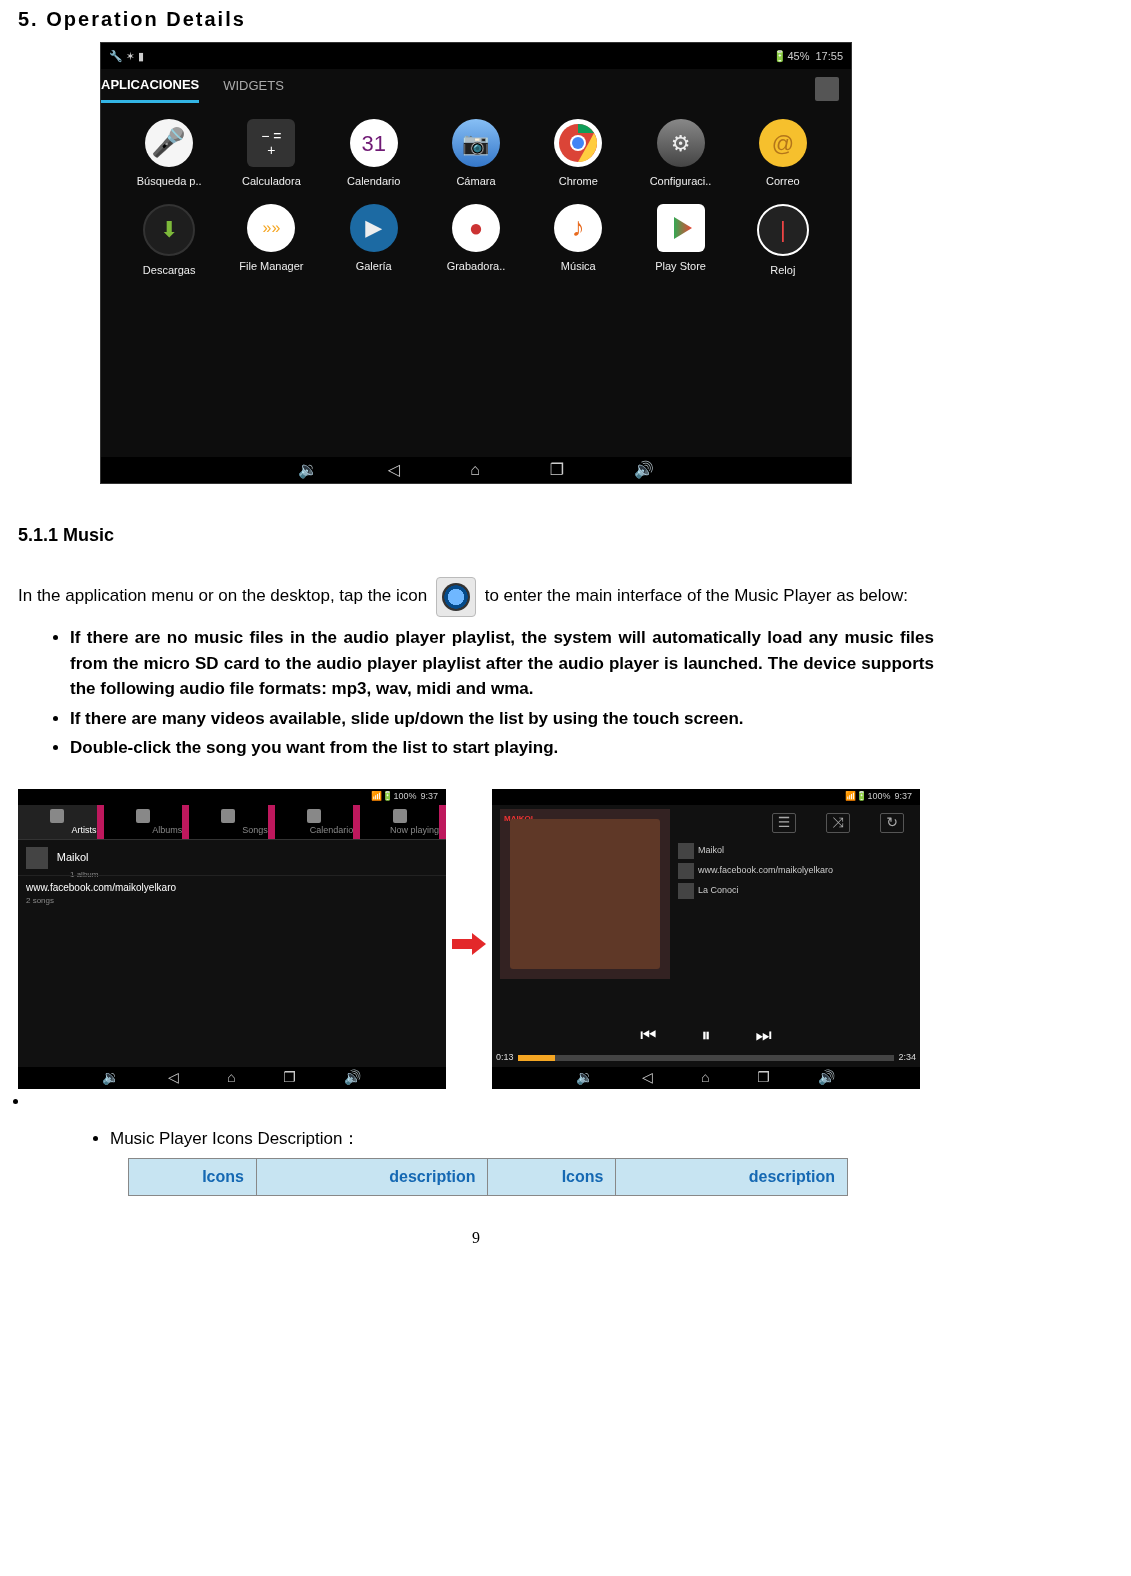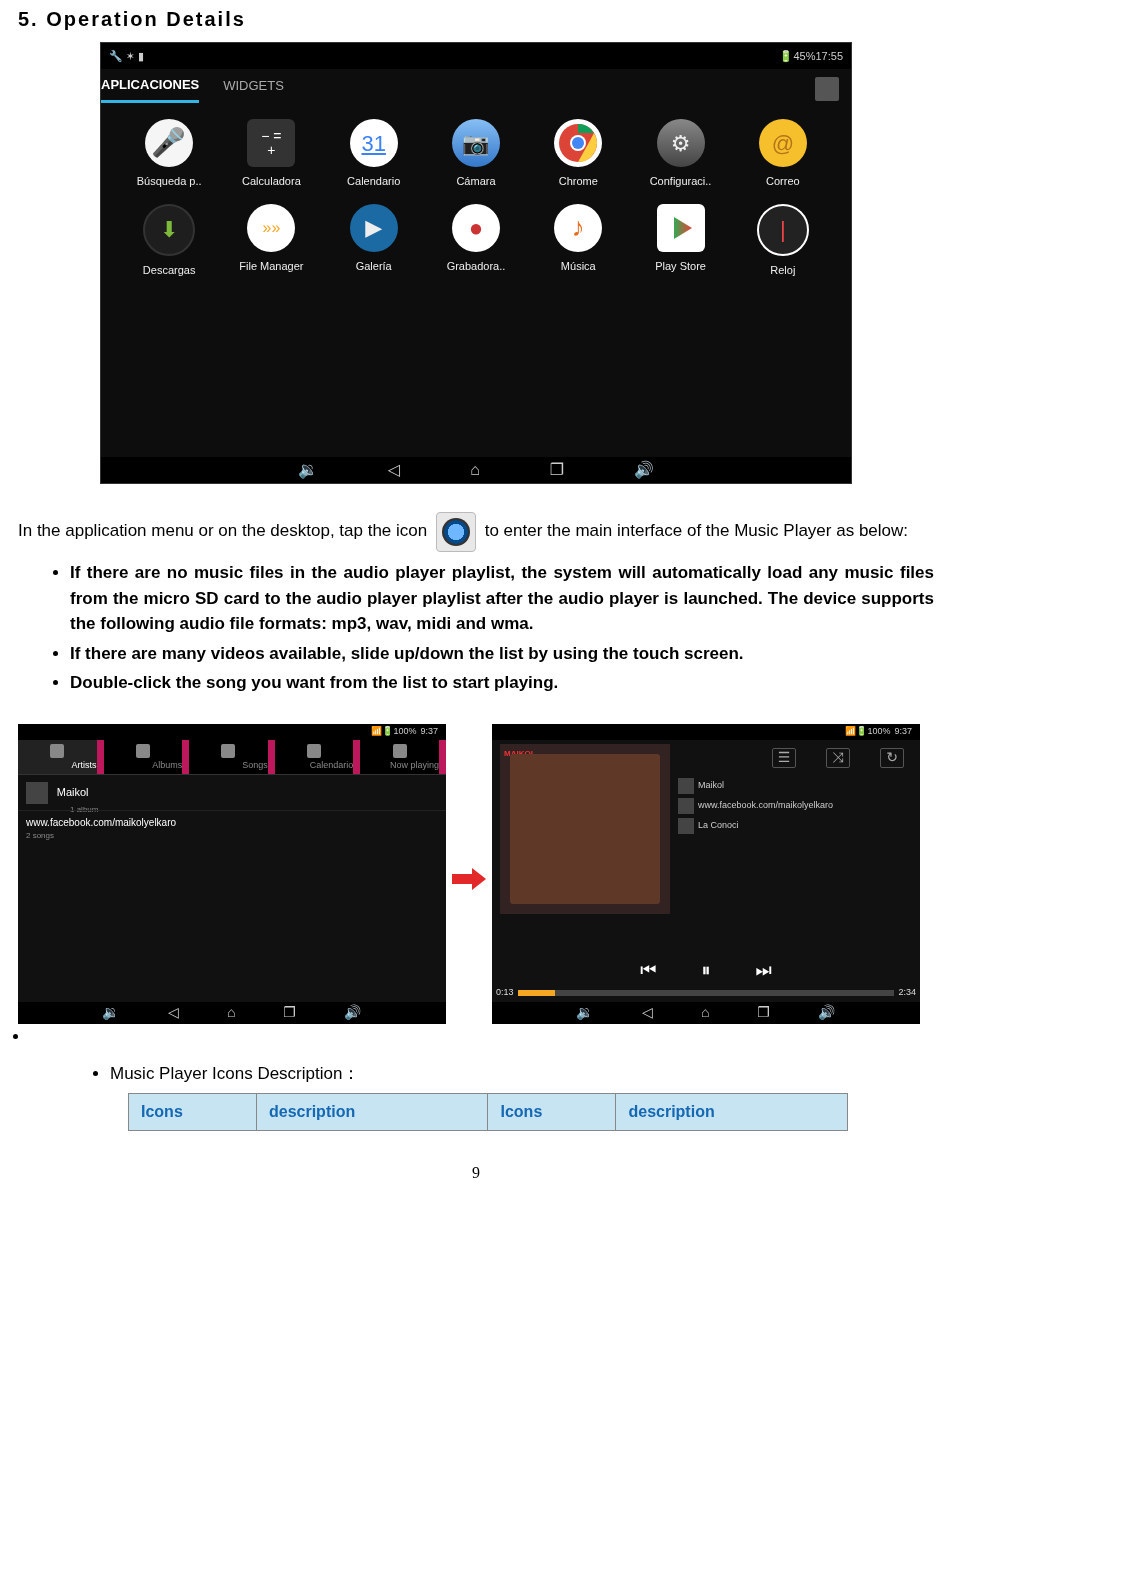--- a/index.html
+++ b/index.html
@@ -97,21 +97,21 @@
   }
   .bottom-nav {
     bottom: 0;
     justify-content: center;
     gap: 70px;
     font-size: 16px;
   }
   
   .ic-search { background: #f5f5f5; }
   .ic-calc { background: #333; font-size: 16px; }
-  .ic-cal { background: #fff; color: #3b82f6; font-size: 18px; border-radius: 6px; text-decoration: underline; }
+  .ic-cal { background: #fff; color: #701a75; font-size: 18px; border-radius: 6px; }
   .ic-cam { background: linear-gradient(#87bff5, #3477c9); }
   .ic-chrome { background: #fff; }
   .ic-settings { background: linear-gradient(#888,#444); }
   .ic-mail { background: #f6c02d; }
   .ic-download { background: #1e1e1e; }
   .ic-file { background: #fff; border-radius: 6px; }
   .ic-gallery { background: #1c6aa3; }
   .ic-record { background: #fff; }
   .ic-music { background: #fff; }
   .ic-play { background: #fff; }
@@ -307,21 +307,21 @@
   
   .icons-table{
     margin:4px 0 0 110px;
     border-collapse:collapse;
     width:720px;
   }
   .icons-table th{
     background:#c7e4f2;
     color:#1568b3;
     font-weight:bold;
-    text-align:left;
+    text-align:right;
     padding:6px 12px;
     border:1px solid #888;
     font-size:16px;
   }
   .page-number{
     text-align:center;
     margin-top:30px;
     font-family: "Times New Roman", serif;
     font-size:16px;
   }
@@ -332,21 +332,21 @@
 <div class="page">
 
   <h2 class="section-title">5. Operation Details</h2>
 
   <div class="tablet1">
     <div class="topbar">
       <span>🔧 ✶ ▮</span>
       <span class="spacer"></span>
       <span>🔋</span>
       <span>45%</span>
-      <span style="margin-left:0;">17:55</span>
+      <span style="margin-left:6px;">17:55</span>
     </div>
     <div class="tabs-row">
       <div class="tab active">APLICACIONES</div>
       <div class="tab">WIDGETS</div>
       <div class="store-icon"></div>
     </div>
     <div class="apps-grid" id="apps-grid">
         <div class="app-cell">
           <div class="app-icon ic-search">
             <span style="color:#d33;font-size:28px;">🎤</span>
@@ -434,20 +434,21 @@
       </div>
     <div class="bottom-nav">
       <span>🔉</span>
       <span>◁</span>
       <span>⌂</span>
       <span>❐</span>
       <span>🔊</span>
     </div>
   </div>
 
+  <h3 class="subsection-title">5.1.1 Music</h3>
 
   <p class="para">
     <span>In the application menu or on the desktop, tap the icon</span>
     <span class="inline-icon-music"></span>
     <span>to enter the main interface of the Music Player as below:</span>
   </p>
 
   <ul class="bullets" id="bullets-main">
       <li>If there are no music files in the audio player playlist, the system will automatically load any music files from the micro SD card to the audio player playlist after the audio player is launched. The device supports the following audio file formats: mp3, wav, midi and wma.</li>
       <li>If there are many videos available, slide up/down the list by using the touch screen.</li>

